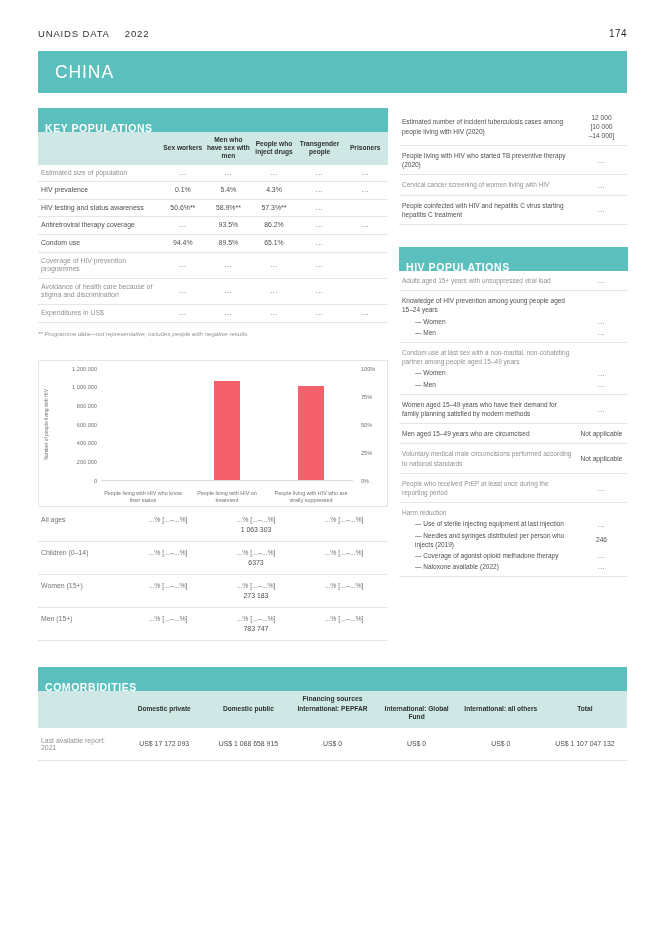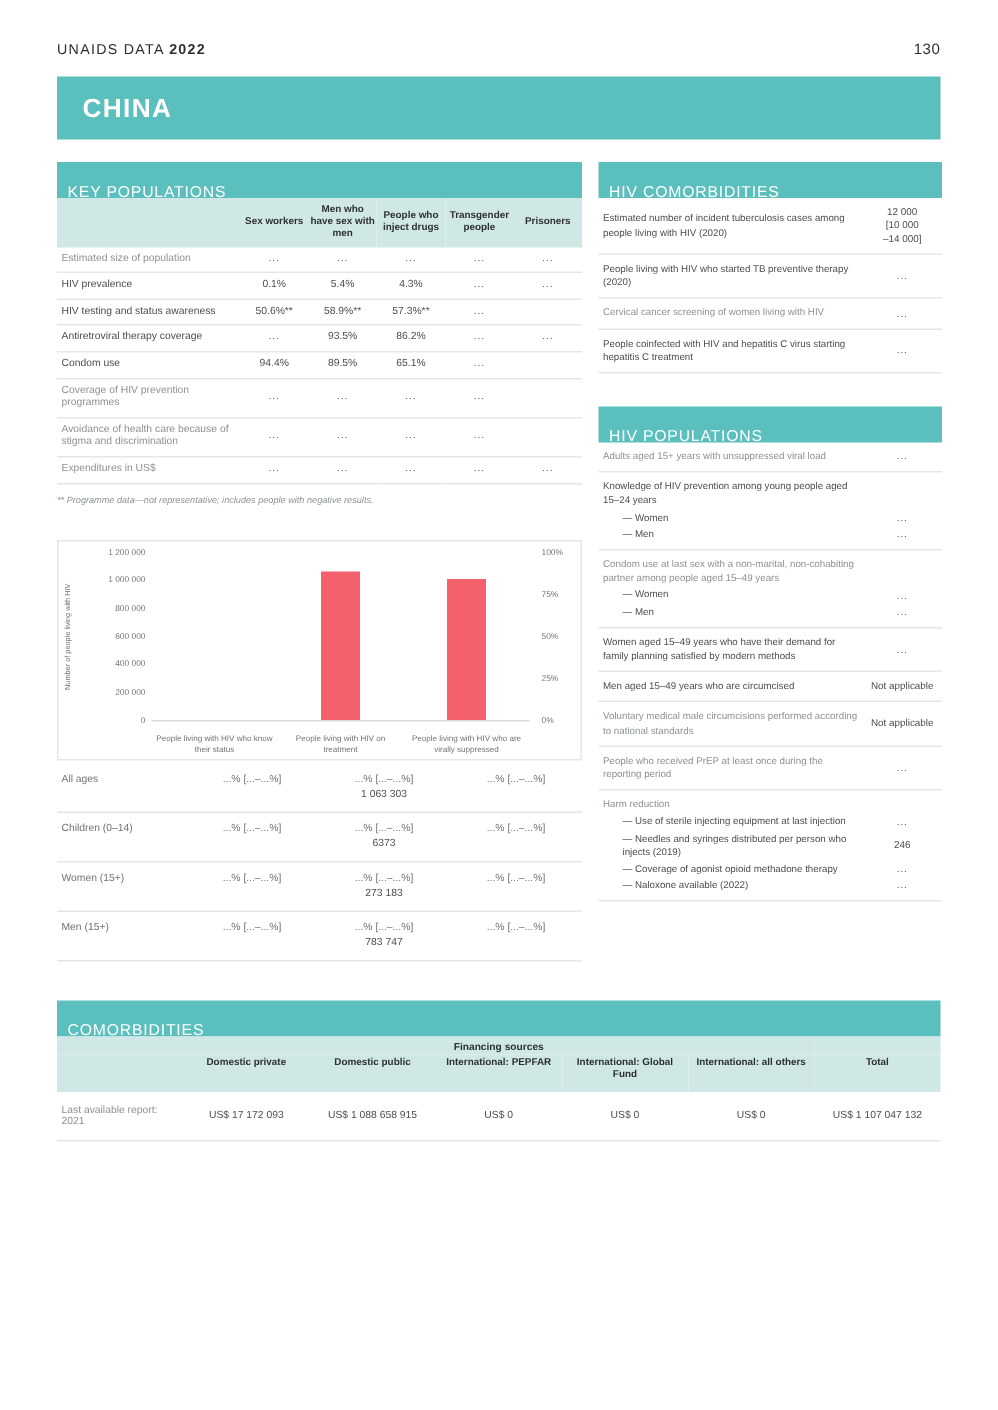--- a/index.html
+++ b/index.html
@@ -10,40 +10,40 @@
     color: #3d4246;
   }
   .page { position: relative; width: 665px; height: 940px; padding: 0 38px; }
 
   
   .topbar {
     display: flex; justify-content: space-between; align-items: baseline;
     padding-top: 28px; padding-bottom: 12px;
   }
   .topbar-title { font-size: 9.5px; letter-spacing: .85px; color: #2c3033; }
-  .topbar-title b { font-weight: 700; }
+  .topbar-title b { font-weight: 400; margin-left: 12px; }
   .topbar-page { font-size: 10px; color: #2c3033; letter-spacing: .4px; }
 
   
   .country-banner {
     background: #5bc0bd; height: 42px;
     display: flex; align-items: center; padding-left: 17px;
     margin-bottom: 15px;
   }
-  .country-name { color: #ffffff; font-size: 17.5px; letter-spacing: .9px; font-weight: 700; }
+  .country-name { color: #ffffff; font-size: 17.5px; letter-spacing: .9px; font-weight: 400; }
 
   
   .cols { display: flex; gap: 11px; align-items: flex-start; }
   .col-left  { width: 350px; flex: none; }
   .col-right { width: 229px; flex: none; }
 
   
   .sec-head {
     background: #5bc0bd; color: #fff;
-    font-size: 10.5px; font-weight: 400; letter-spacing: .55px;
+    font-size: 10.5px; font-weight: 700; letter-spacing: .55px;
     padding: 20px 0 4px 7px; height: 18px; line-height: 10.5px;
     display: flex; align-items: center;
   }
 
   
   table { border-collapse: collapse; width: 100%; }
   .kp-table { table-layout: fixed; }
   .kp-table thead tr { background: #cfe8e5; }
   .kp-table thead th {
     font-size: 6.6px; font-weight: 700; color: #2c3033;
@@ -156,21 +156,21 @@
   }
   .exp-table tbody td.exp-label { text-align: left; padding-left: 3px; color: #8d9296; }
 </style>
 </head>
 <body>
 
 <div class="page">
 
   <div class="topbar">
     <div class="topbar-title"><span>UNAIDS DATA </span><b>2022</b></div>
-    <div class="topbar-page">130</div>
+    <div class="topbar-page">174</div>
   </div>
 
   <div class="country-banner">
     <div class="country-name">CHINA</div>
   </div>
 
   <div class="cols">
 
     <div class="col-left">
 
@@ -337,21 +337,20 @@
               <span class="sub">783 747</span>
             </td>
             <td class="c-last">...% [...–...%]</td>
           </tr>
         </tbody>
       </table>
     </div>
 
     <div class="col-right">
 
-      <div class="sec-head">HIV COMORBIDITIES</div>
       <table class="ind-table">
         <tbody>
           <tr class="dark">
             <td class="ind-lbl">Estimated number of incident tuberculosis cases among people living with HIV (2020)</td>
             <td class="ind-val" style="white-space:pre-line">12 000
 [10 000
 –14 000]</td>
           </tr>
           <tr class="dark">
             <td class="ind-lbl">People living with HIV who started TB preventive therapy (2020)</td>

